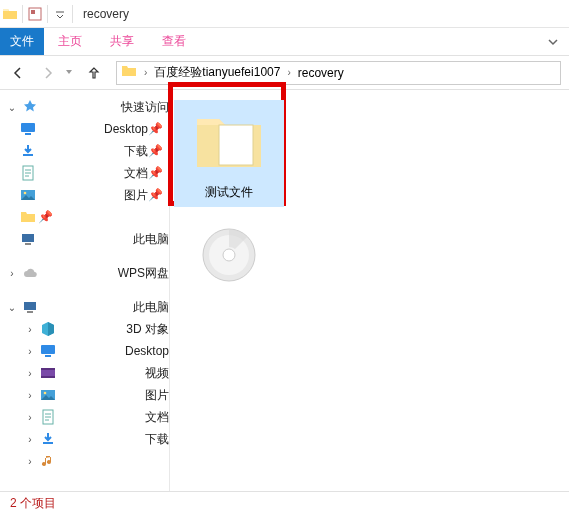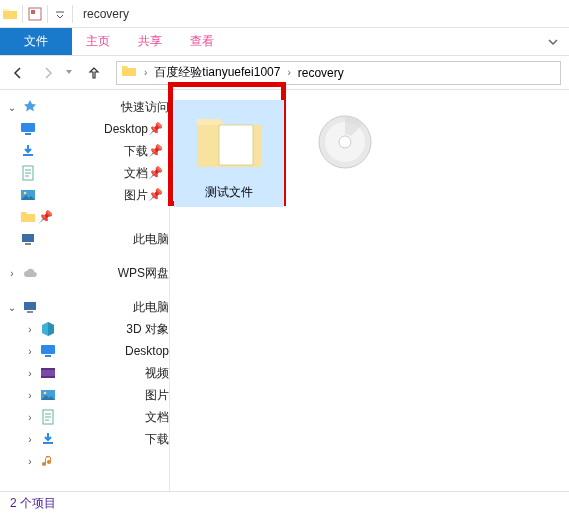--- a/index.html
+++ b/index.html
@@ -5,21 +5,21 @@
 * { margin: 0; padding: 0; box-sizing: border-box; font-family: "Microsoft YaHei", "Segoe UI", sans-serif; }
 body { width: 569px; height: 515px; background: #fff; font-size: 12px; overflow: hidden; }
 
 .titlebar { height: 28px; display: flex; align-items: center; border-bottom: 1px solid #e5e5e5; background: #fff; }
 .titlebar .icon { width: 20px; display: flex; justify-content: center; }
 .titlebar .sep { width: 1px; height: 18px; background: #e0e0e0; margin: 0 2px; }
 .titlebar .title { margin-left: 8px; color: #333; }
 
 .ribbon-tabs { height: 28px; display: flex; align-items: stretch; border-bottom: 1px solid #e1e1e1; background: #fff; }
 .ribbon-tabs .tab { padding: 0 14px; display: flex; align-items: center; color: #ec4899; cursor: pointer; }
-.ribbon-tabs .tab.file { background: #1979ca; color: #fff; padding: 0 24px; }
+.ribbon-tabs .tab.file { background: #1979ca; color: #fff; padding: 0 10px; }
 .ribbon-tabs .expand { margin-left: auto; padding: 0 10px; display: flex; align-items: center; color: #666; cursor: pointer; }
 
 .navbar { height: 34px; display: flex; align-items: center; border-bottom: 1px solid #e1e1e1; background: #fff; padding: 0 4px; gap: 2px; }
 .nav-btn { width: 28px; height: 26px; display: flex; align-items: center; justify-content: center; color: #999; cursor: pointer; }
 .nav-btn.enabled { color: #333; }
 .nav-history { width: 14px; color: #999; cursor: pointer; }
 .nav-up { color: #333; }
 .addr { flex: 1; height: 24px; border: 1px solid #ccc; display: flex; align-items: center; margin-left: 6px; margin-right: 4px; }
 .addr .seg { display: flex; align-items: center; padding: 0 4px; height: 100%; cursor: pointer; }
 .addr .chev { color: #666; padding: 0 3px; font-size: 10px; }
@@ -36,21 +36,21 @@
 .tree-item.sub2 { padding-left: 22px; }
 .tree-gap { height: 12px; }
 
 .content { flex: 1; padding: 10px 4px; display: flex; align-content: flex-start; flex-wrap: wrap; gap: 6px; }
 .file-item { width: 110px; display: flex; flex-direction: column; align-items: center; padding: 6px 4px; cursor: pointer; position: relative; }
 .file-item.selected { background: #cde8ff; }
 .file-item .thumb { width: 72px; height: 72px; display: flex; align-items: center; justify-content: center; margin-bottom: 6px; }
 .file-item .name { text-align: center; word-break: break-all; }
 .highlight-box { position: absolute; border: 5px solid #e00000; pointer-events: none; }
 
-.statusbar { height: 24px; border-top: 1px solid #e1e1e1; display: flex; align-items: center; padding: 0 10px; gap: 14px; color: #4c1d95; font-size: 12px; }
+.statusbar { height: 24px; border-top: 1px solid #e1e1e1; display: flex; align-items: center; padding: 0 10px; gap: 14px; color: #b91c1c; font-size: 12px; }
 
 
 .svg-ico { width: 16px; height: 16px; }
 </style>
 </head>
 <body>
 
 <div class="titlebar">
   <div class="icon">
     <svg class="svg-ico" viewBox="0 0 16 16">
@@ -281,21 +281,21 @@
     <div class="tree-item sub2">
       <span class="chev">›</span>
       <span class="ico">
           <svg class="svg-ico" viewBox="0 0 16 16">
             <path fill="#d88a3a" d="M6 3v8a2 2 0 11-1-1.7V5l6-1v5a2 2 0 11-1-1.7V3z"></path>
           </svg>
         </span>
     </div>
   </div>
 
-  <div class="content" style="position:relative;">
+  <div class="content" style="position:relative;flex-direction:column;">
     <div class="highlight-box" style="left:-2px; top:-8px; width:118px; height:124px;"></div>
 
     <div class="file-item selected">
       <div class="thumb">
         <svg width="72" height="62" viewBox="0 0 72 62">
           <path fill="#f7e2a0" d="M4 8h22l6 6h36v42H4z"></path>
           <path fill="#ffe9b3" d="M4 8h22l6 6H4z"></path>
           <rect x="26" y="14" width="34" height="40" fill="#ffffff" stroke="#e0d090"></rect>
         </svg>
       </div>

